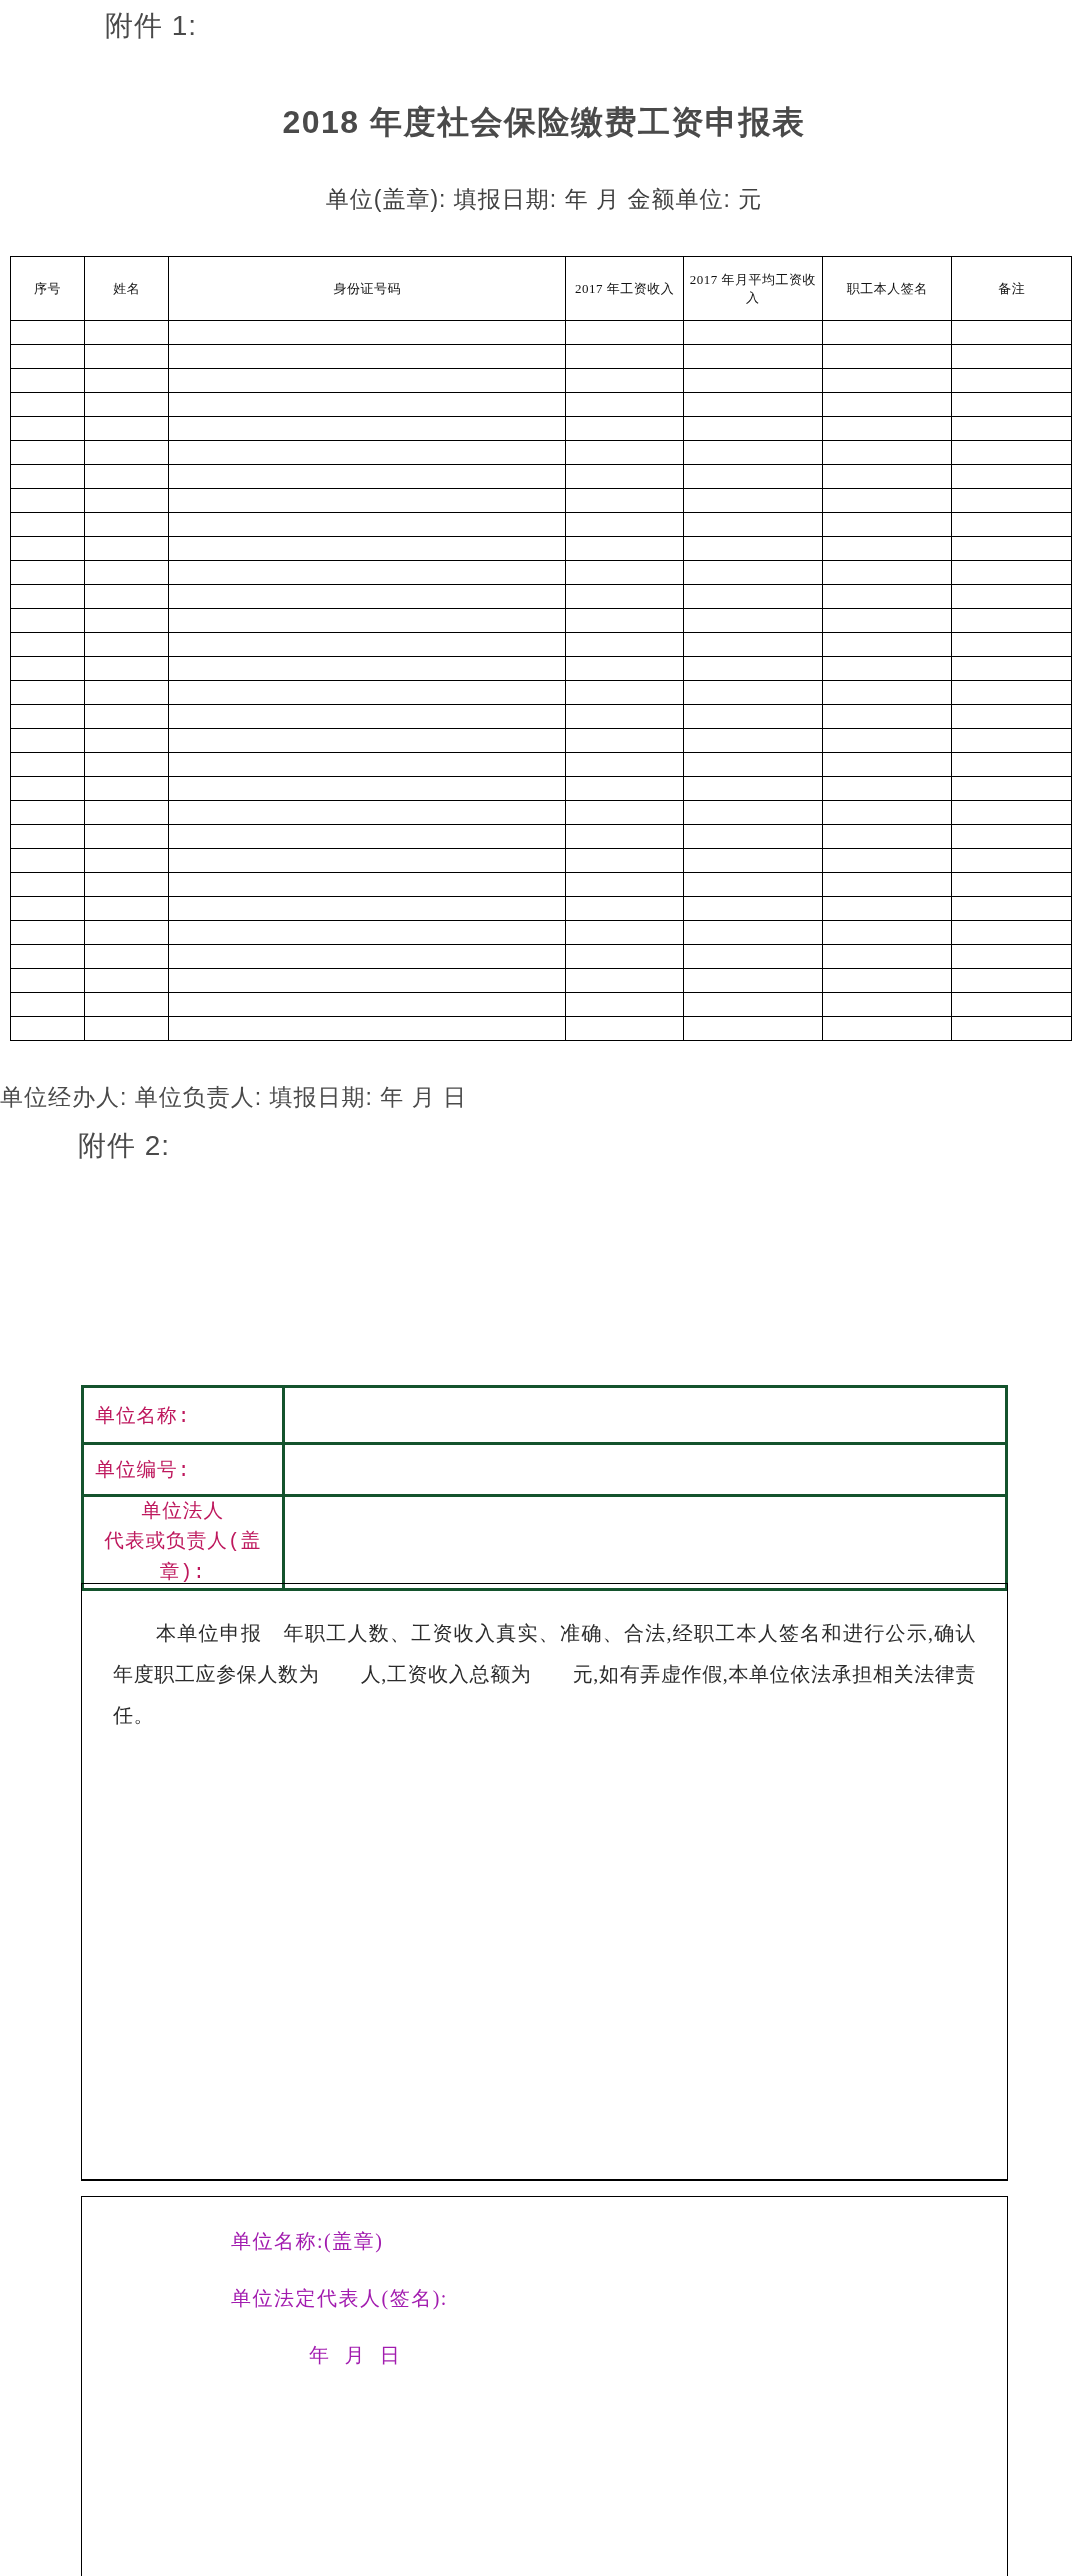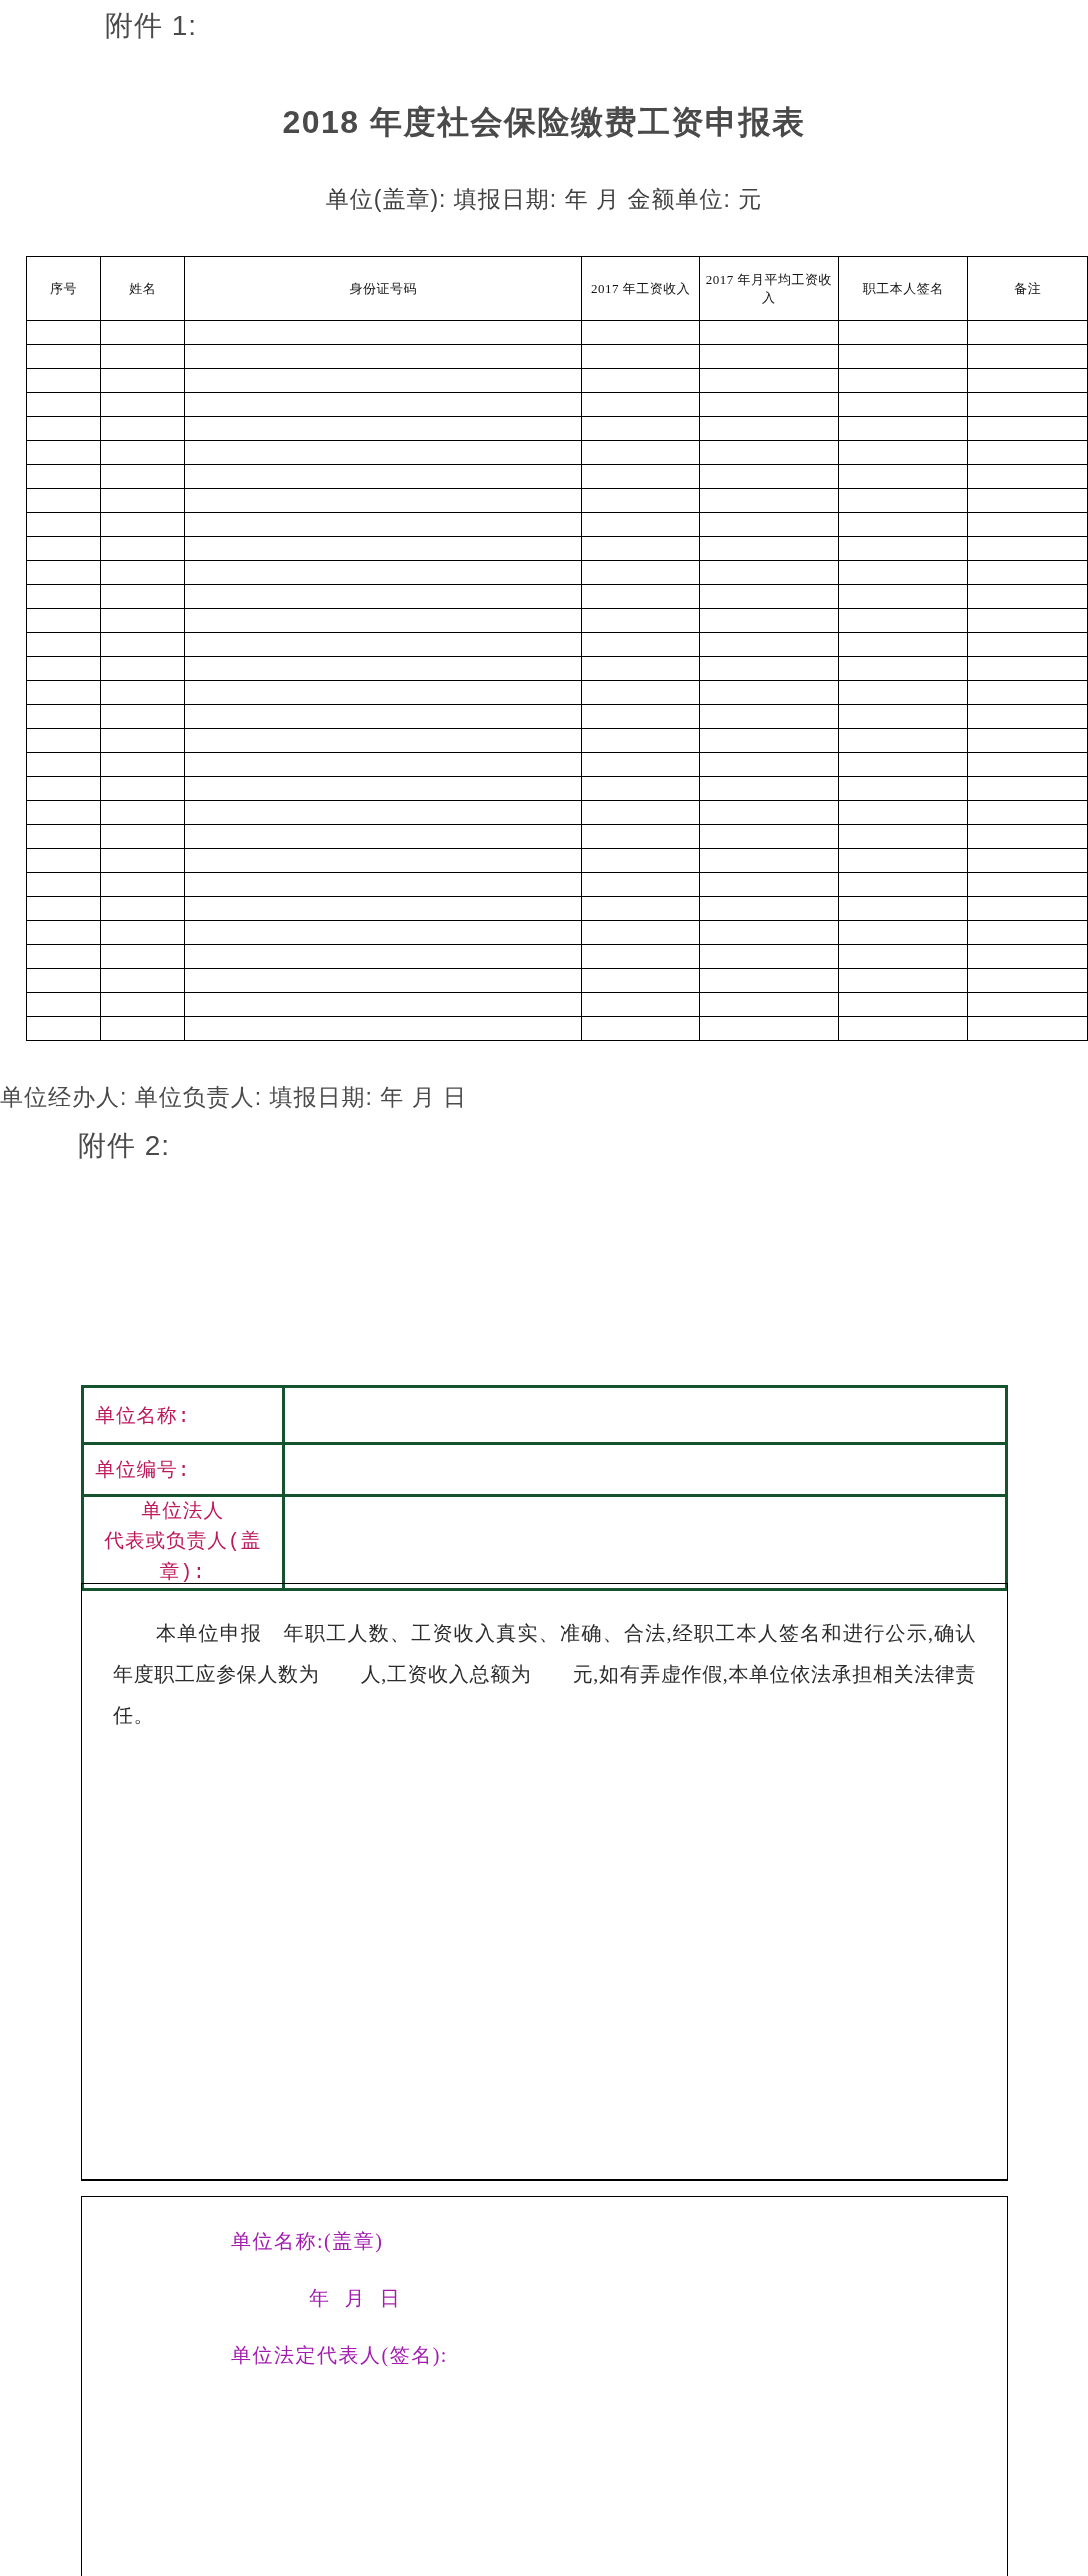--- a/index.html
+++ b/index.html
@@ -61,21 +61,21 @@
     color: #4a4a4a;
     letter-spacing: 1px;
     white-space: nowrap;
   }
 
   
   .wage-table {
     position: absolute;
     border-collapse: collapse;
     table-layout: fixed;
-    left: 26px;
+    left: 10px;
     width: 1062px;
     border-radius: 21px;
   }
   .wage-table td,
   .wage-table th {
     border: 1px solid #000000;
     padding: 0;
     margin: 0;
     font-weight: normal;
   }
@@ -516,18 +516,18 @@
     </tr>
   </tbody>
     </table>
 
   <div class="stmt-box">
     <p>本单位申报　年职工人数、工资收入真实、准确、合法,经职工本人签名和进行公示,确认　年度职工应参保人数为　　人,工资收入总额为　　元,如有弄虚作假,本单位依法承担相关法律责任。</p>
   </div>
 
   <div class="sign-box">
     <div class="sign-line">单位名称:(盖章)</div>
+    <div class="sign-line">单位法定代表人(签名):</div>
     <div class="sign-line date-line">年  月  日</div>
-    <div class="sign-line">单位法定代表人(签名):</div>
   </div>
 
 </div>
 
 
 </body></html>

